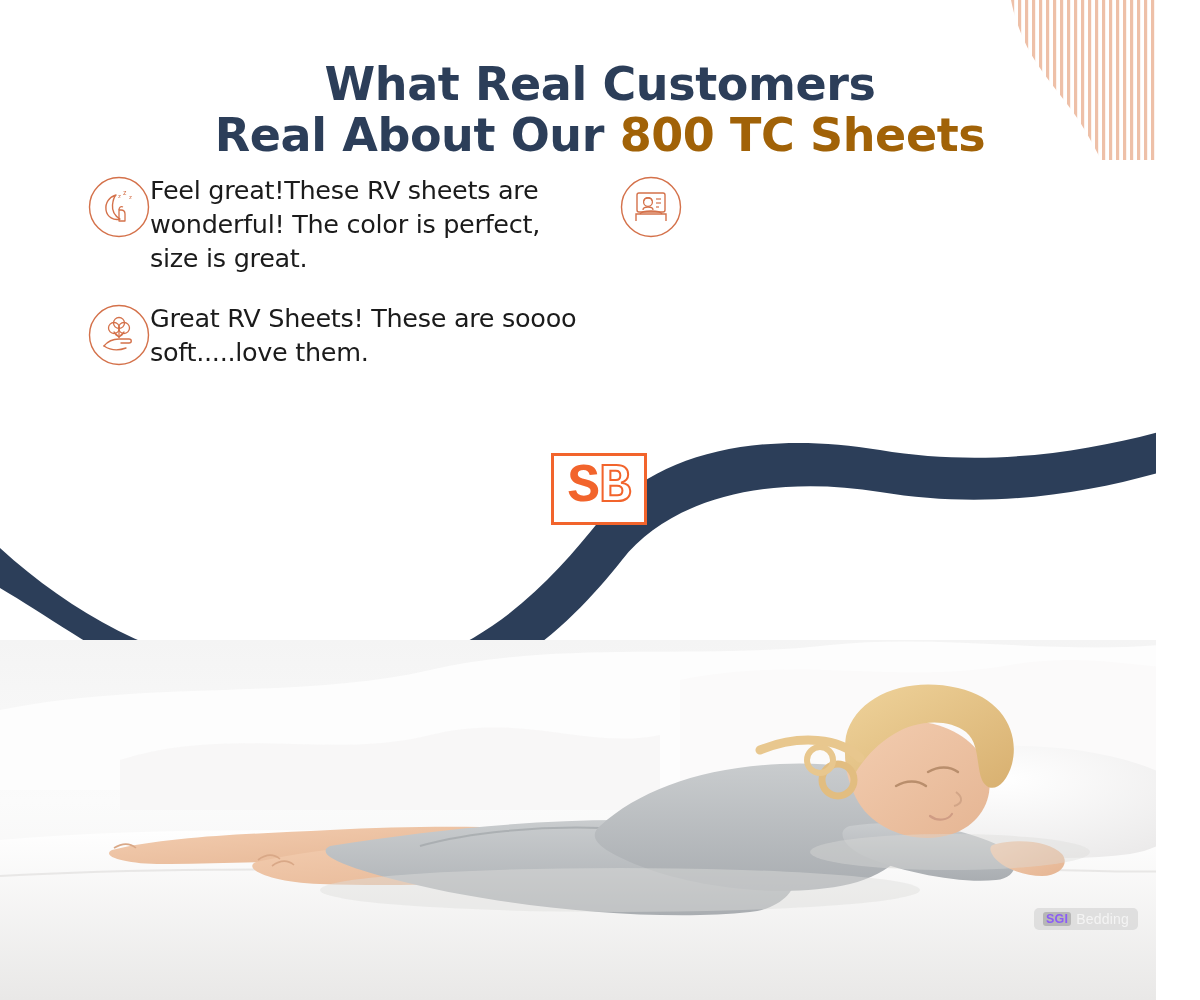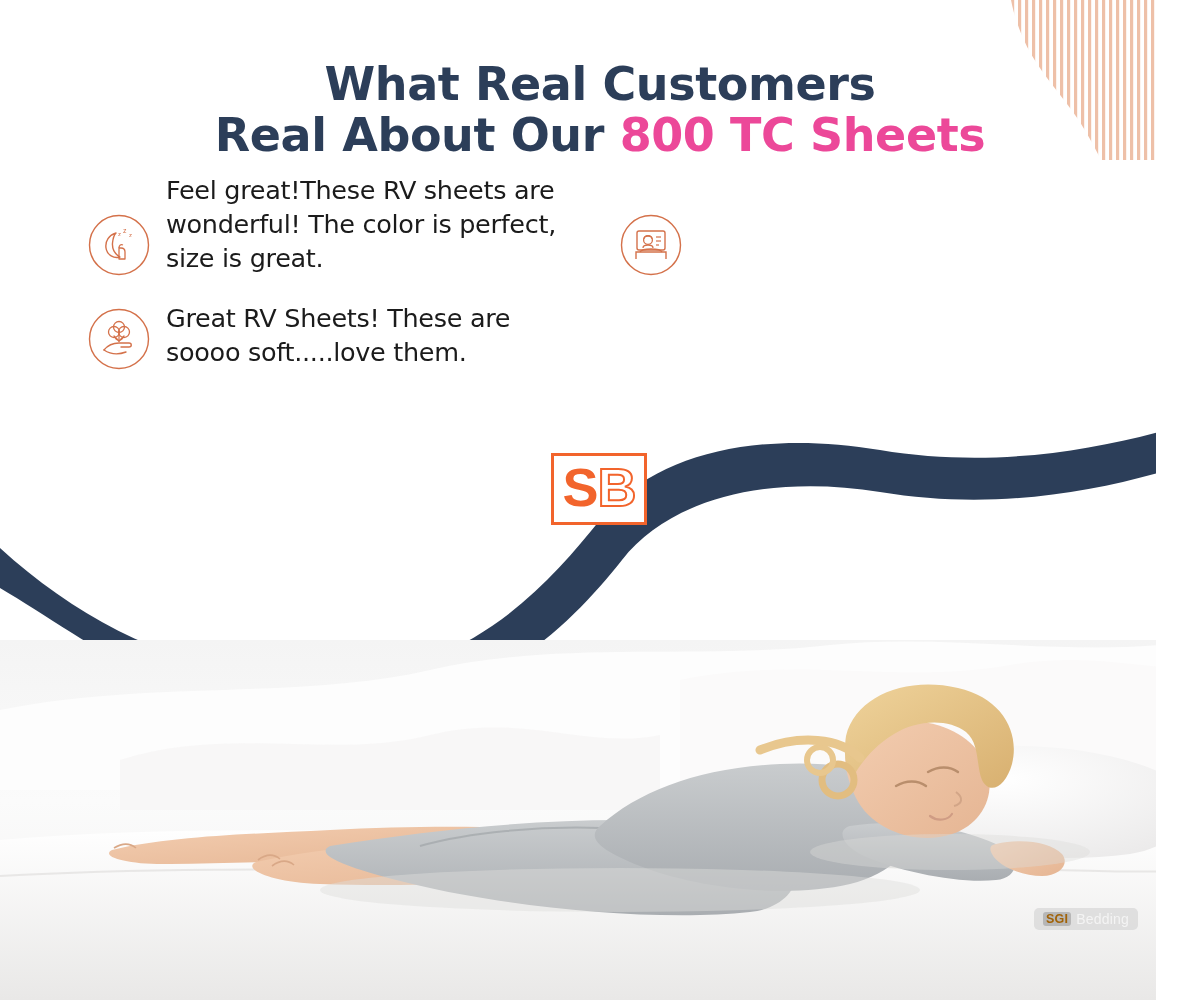--- a/index.html
+++ b/index.html
@@ -39,37 +39,36 @@
     width: 1200px;
     text-align: center;
     line-height: 1.12;
     font-size: 46px;
     font-weight: 700;
     letter-spacing: -0.4px;
     color: #2c3e59;
     font-family: "DejaVu Sans", sans-serif;
   }
   .headline .line { display: block; white-space: nowrap; }
-  .headline .accent { color: #ec4899; }
+  .headline .accent { color: #a16207; }
 
   
   .testimonials {
     position: absolute;
     top: 172px;
     left: 88px;
     width: 1030px;
     display: grid;
     grid-template-columns: 498px 498px;
     grid-column-gap: 34px;
     grid-row-gap: 24px;
   }
   .testimonial {
     display: flex;
-    align-items: flex-end;
-    gap: 16px;
+    align-items: flex-start;
   }
   .t-icon {
     flex: 0 0 auto;
     width: 62px;
     height: 62px;
     margin-top: 4px;
   }
   .t-icon svg { display: block; width: 62px; height: 62px; }
   .t-text {
     font-size: 25.5px;
@@ -97,21 +96,21 @@
     width: 96px;
     height: 72px;
     border: 3px solid #f2642c;
     background: #ffffff;
     box-sizing: border-box;
     display: flex;
     align-items: center;
     justify-content: center;
   }
   .logo-text {
-    font-family: Liberation Sans, sans-serif;
+    font-family: Liberation Mono, monospace;
     font-weight: 700;
     font-size: 54px;
     line-height: 1;
     color: #f2642c;
     letter-spacing: -1px;
     position: relative;
     top: -2px;
   }
   .logo-text .b-letter {
     color: transparent;
@@ -137,21 +136,21 @@
     display: flex;
     align-items: center;
     gap: 5px;
     padding: 3px 9px;
     border-radius: 5px;
     background: rgba(205,205,205,0.55);
   }
   .wm-tag {
     font-size: 12.5px;
     font-weight: 700;
-    color: #a16207;
+    color: #8b5cf6;
     background: rgba(150,150,150,0.55);
     border-radius: 3px;
     padding: 0 3px;
     letter-spacing: 0.2px;
     font-family: "Liberation Sans", sans-serif;
   }
   .wm-name {
     font-size: 14px;
     color: #f4f4f4;
     letter-spacing: 0.2px;

